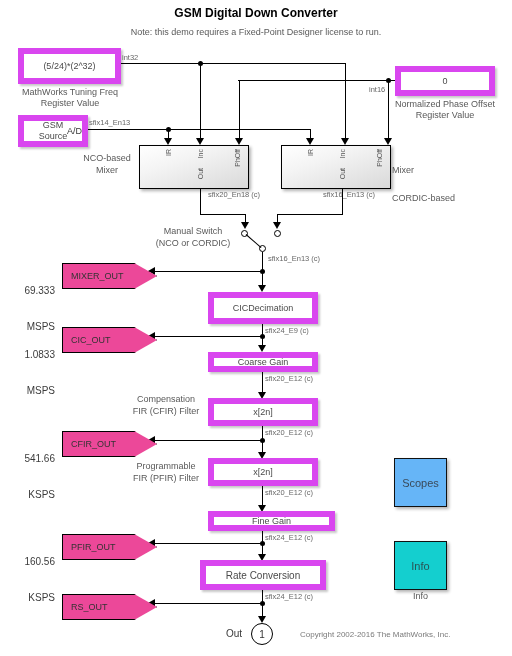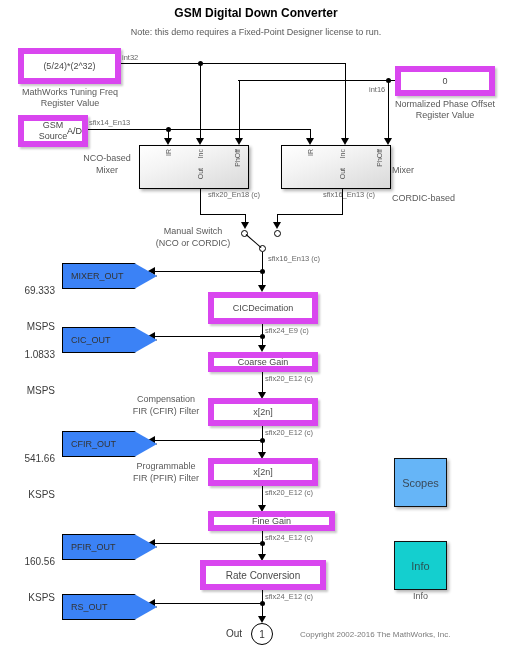--- a/index.html
+++ b/index.html
@@ -42,21 +42,21 @@
   .port{
     position:absolute;color:#555;font-size:7px;
     writing-mode:vertical-rl; text-orientation:mixed;
     transform:rotate(180deg);
     white-space:nowrap;
   }
 
   
   .flag{
     position:absolute;height:26px;
-    background:#3b82f6;border:1px solid #000;
+    background:#ec4899;border:1px solid #000;
     box-shadow:2px 2px 2px rgba(0,0,0,.22);
     clip-path:polygon(0 0, 76% 0, 100% 50%, 76% 100%, 0 100%);
     box-sizing:border-box;
   }
   .flag span{
     position:absolute;left:8px;top:50%;transform:translateY(-50%);
     color:#333;font-size:9px;white-space:nowrap;
   }
 
   

